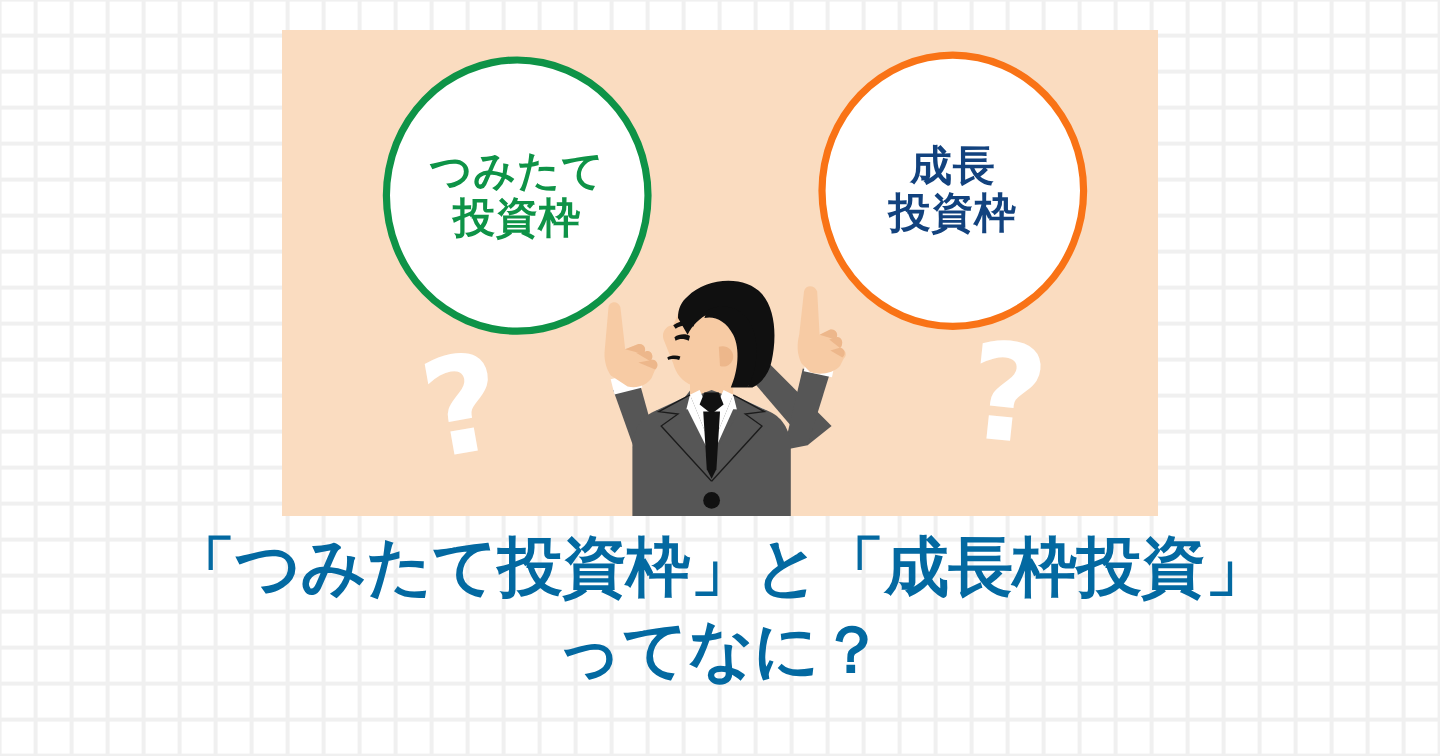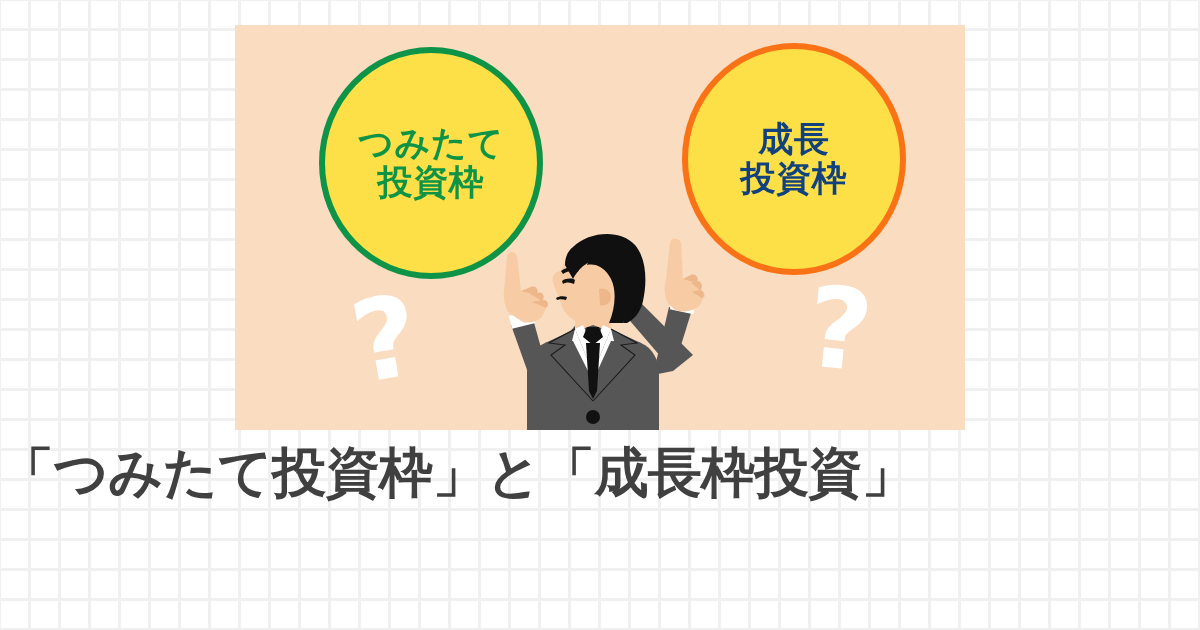--- a/index.html
+++ b/index.html
@@ -18,21 +18,21 @@
     background-size:30px 30px;
     background-position:-2px -2px;
   }
   
   #illustration-panel{
     position:absolute;left:235px;top:25px;width:730px;height:405px;
     background:#fadcc0;overflow:hidden;
   }
   
   .bubble{
-    position:absolute;border-radius:50%;background:#fde047;
+    position:absolute;border-radius:50%;background:#ffffff;
     display:flex;flex-direction:column;align-items:center;justify-content:center;
     box-sizing:border-box;line-height:1.12;
     font-weight:bold;letter-spacing:.02em;
     font-family:"DejaVu Sans","Liberation Sans",sans-serif;
   }
   #bubble-tsumitate{
     left:84px;top:22px;width:224px;height:232px;
     border:6px solid #0e9347;color:#0e9347;font-size:35px;
   }
   #bubble-seicho{
@@ -46,21 +46,21 @@
     font-family:"DejaVu Sans","Liberation Sans",sans-serif;
     font-size:112px;line-height:1;user-select:none;
   }
   #qmark-left{left:118px;top:258px;transform:rotate(-10deg);}
   #qmark-right{left:572px;top:248px;transform:rotate(6deg);}
   
   #businessman{position:absolute;left:190px;top:170px;width:330px;height:260px;}
   
   #headline{
     position:absolute;left:0;top:438px;width:1200px;
-    color:#404040;font-weight:bold;
+    text-align:center;color:#0369a1;font-weight:bold;
     font-family:"DejaVu Sans","Liberation Sans",sans-serif;
     font-size:54px;line-height:1.28;letter-spacing:-0.01em;
   }
   #headline .hl-line{display:block;white-space:nowrap;}
 </style>
 </head>
 <body>
 
 <div id="grid-bg"></div>
 
@@ -141,13 +141,14 @@
 
   <div class="bubble" id="bubble-seicho">
     <span class="bubble-line">成長</span>
     <span class="bubble-line">投資枠</span>
   </div>
 
 </div>
 
 <div id="headline">
   <span class="hl-line">「つみたて投資枠」と「成長枠投資」</span>
+  <span class="hl-line">ってなに？</span>
 </div>
 
 </body></html>

